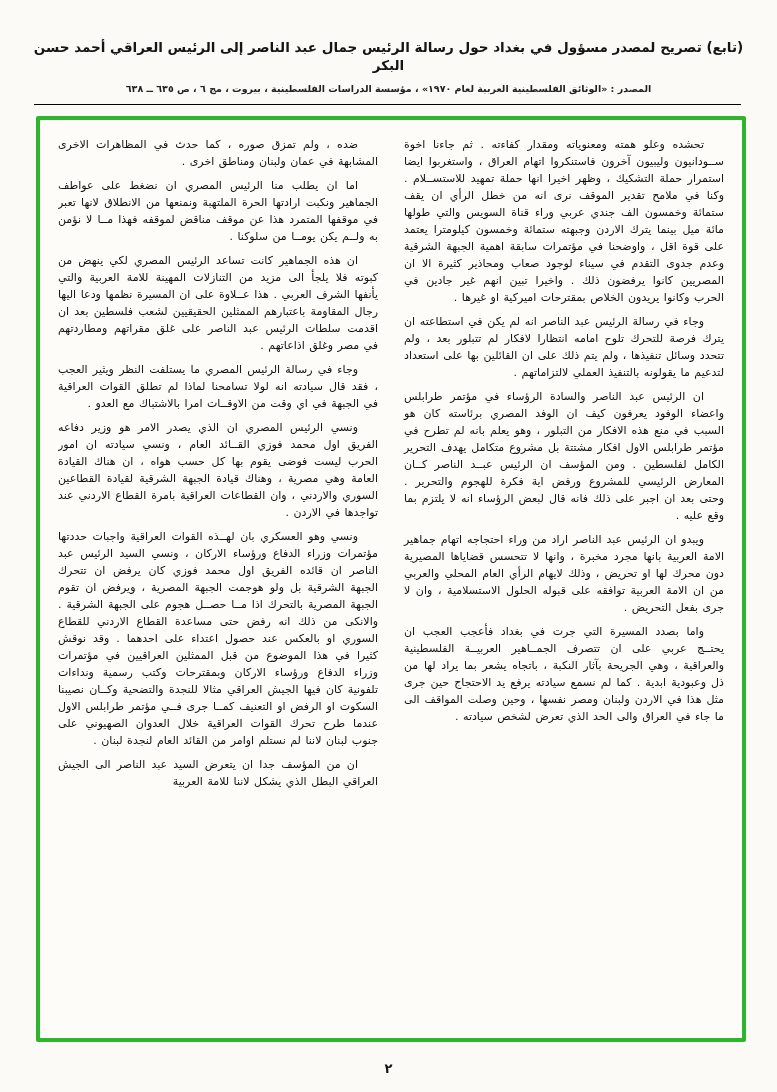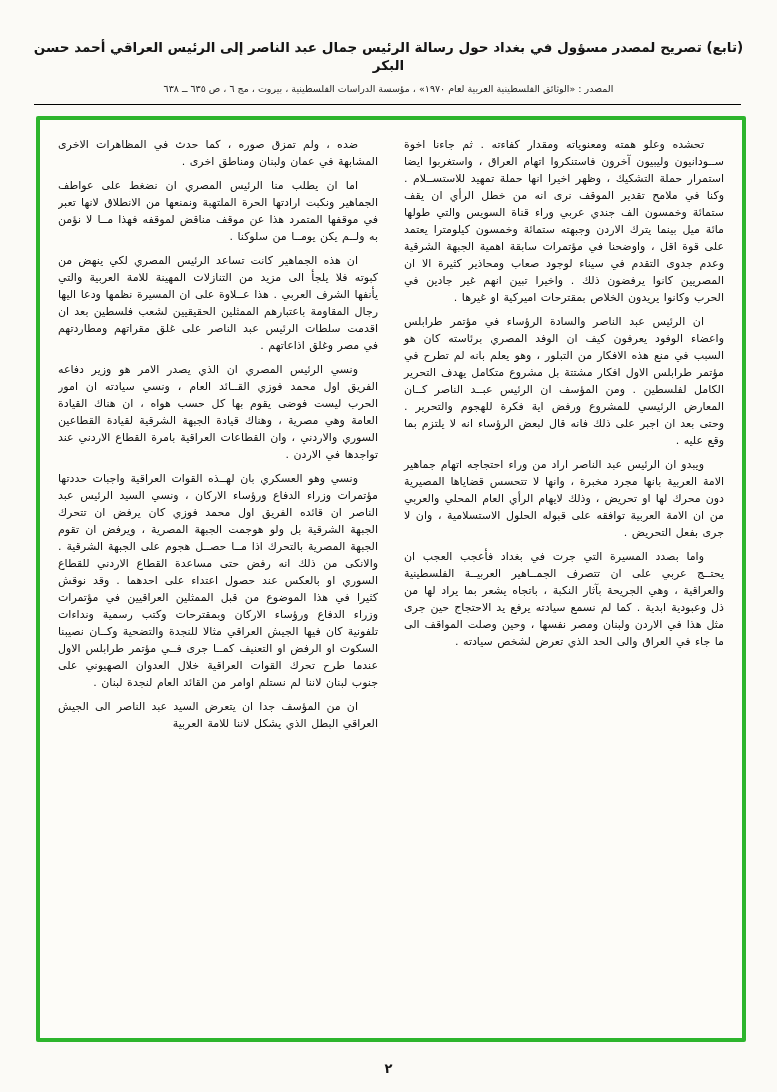--- a/index.html
+++ b/index.html
@@ -14,21 +14,21 @@
 
   
   .header{padding-top:38px;text-align:center;direction:rtl;}
   .title{
     font-weight:bold;
     font-size:13.5px;
     line-height:18px;
     padding:0 30px;
   }
   .source{
-    font-weight:normal;
+    font-weight:bold;
     font-size:9.5px;
     margin-top:9px;
     color:#222;
   }
   .rule{
     border:0;border-top:1.6px solid #000;
     margin:10px 36px 0 34px;
   }
 
   
@@ -80,28 +80,30 @@
   <div class="header">
     <div class="title">(تابع) تصريح لمصدر مسؤول في بغداد حول رسالة الرئيس جمال عبد الناصر إلى الرئيس العراقي أحمد حسن البكر</div>
     <div class="source">المصدر : «الوثائق الفلسطينية العربية لعام ١٩٧٠» ، مؤسسة الدراسات الفلسطينية ، بيروت ، مج ٦ ، ص ٦٣٥ ــ ٦٣٨</div>
     <hr class="rule">
   </div>
 
   <div class="frame">
     <div class="cols">
       <div class="col">
           <p>تحشده وعلو همته ومعنوياته ومقدار كفاءته . ثم جاءنا اخوة ســودانيون وليبيون آخرون فاستنكروا اتهام العراق ، واستغربوا ايضا استمرار حملة التشكيك ، وظهر اخيرا انها حملة تمهيد للاستســلام . وكنا في ملامح تقدير الموقف نرى انه من خطل الرأي ان يقف ستمائة وخمسون الف جندي عربي وراء قناة السويس والتي طولها مائة ميل بينما يترك الاردن وجبهته ستمائة وخمسون كيلومترا يعتمد على قوة اقل ، واوضحنا في مؤتمرات سابقة اهمية الجبهة الشرقية وعدم جدوى التقدم في سيناء لوجود صعاب ومحاذير كثيرة الا ان المصريين كانوا يرفضون ذلك . واخيرا تبين انهم غير جادين في الحرب وكانوا يريدون الخلاص بمقترحات اميركية او غيرها .</p>
+          <p>وجاء في رسالة الرئيس عبد الناصر انه لم يكن في استطاعته ان يترك فرصة للتحرك تلوح امامه انتظارا لافكار لم تتبلور بعد ، ولم تتحدد وسائل تنفيذها ، ولم يتم ذلك على ان القائلين بها على استعداد لتدعيم ما يقولونه بالتنفيذ العملي لالتزاماتهم .</p>
           <p>ان الرئيس عبد الناصر والسادة الرؤساء في مؤتمر طرابلس واعضاء الوفود يعرفون كيف ان الوفد المصري برئاسته كان هو السبب في منع هذه الافكار من التبلور ، وهو يعلم بانه لم تطرح في مؤتمر طرابلس الاول افكار مشتتة بل مشروع متكامل يهدف التحرير الكامل لفلسطين . ومن المؤسف ان الرئيس عبــد الناصر كــان المعارض الرئيسي للمشروع ورفض اية فكرة للهجوم والتحرير . وحتى بعد ان اجبر على ذلك فانه قال لبعض الرؤساء انه لا يلتزم بما وقع عليه .</p>
           <p>ويبدو ان الرئيس عبد الناصر اراد من وراء احتجاجه اتهام جماهير الامة العربية بانها مجرد مخبرة ، وانها لا تتحسس قضاياها المصيرية دون محرك لها او تحريض ، وذلك لايهام الرأي العام المحلي والعربي من ان الامة العربية توافقه على قبوله الحلول الاستسلامية ، وان لا جرى بفعل التحريض .</p>
           <p>واما بصدد المسيرة التي جرت في بغداد فأعجب العجب ان يحتــج عربي على ان تتصرف الجمــاهير العربيــة الفلسطينية والعراقية ، وهي الجريحة بآثار النكبة ، باتجاه يشعر بما يراد لها من ذل وعبودية ابدية . كما لم نسمع سيادته يرفع يد الاحتجاج حين جرى مثل هذا في الاردن ولبنان ومصر نفسها ، وحين وصلت المواقف الى ما جاء في العراق والى الحد الذي تعرض لشخص سيادته .</p>
         </div>
       <div class="col">
           <p>ضده ، ولم تمزق صوره ، كما حدث في المظاهرات الاخرى المشابهة في عمان ولبنان ومناطق اخرى .</p>
           <p>اما ان يطلب منا الرئيس المصري ان نضغط على عواطف الجماهير ونكبت ارادتها الحرة الملتهبة ونمنعها من الانطلاق لانها تعبر في موقفها المتمرد هذا عن موقف مناقض لموقفه فهذا مــا لا نؤمن به ولــم يكن يومــا من سلوكنا .</p>
           <p>ان هذه الجماهير كانت تساعد الرئيس المصري لكي ينهض من كبوته فلا يلجأ الى مزيد من التنازلات المهينة للامة العربية والتي يأنفها الشرف العربي . هذا عــلاوة على ان المسيرة نظمها ودعا اليها رجال المقاومة باعتبارهم الممثلين الحقيقيين لشعب فلسطين بعد ان اقدمت سلطات الرئيس عبد الناصر على غلق مقراتهم ومطاردتهم في مصر وغلق اذاعاتهم .</p>
+          <p>وجاء في رسالة الرئيس المصري ما يستلفت النظر ويثير العجب ، فقد قال سيادته انه لولا تسامحنا لماذا لم تطلق القوات العراقية في الجبهة في اي وقت من الاوقــات امرا بالاشتباك مع العدو .</p>
           <p>ونسي الرئيس المصري ان الذي يصدر الامر هو وزير دفاعه الفريق اول محمد فوزي القــائد العام ، ونسي سيادته ان امور الحرب ليست فوضى يقوم بها كل حسب هواه ، ان هناك القيادة العامة وهي مصرية ، وهناك قيادة الجبهة الشرقية لقيادة القطاعين السوري والاردني ، وان القطاعات العراقية بامرة القطاع الاردني عند تواجدها في الاردن .</p>
           <p>ونسي وهو العسكري بان لهــذه القوات العراقية واجبات حددتها مؤتمرات وزراء الدفاع ورؤساء الاركان ، ونسي السيد الرئيس عبد الناصر ان قائده الفريق اول محمد فوزي كان يرفض ان تتحرك الجبهة الشرقية بل ولو هوجمت الجبهة المصرية ، ويرفض ان تقوم الجبهة المصرية بالتحرك اذا مــا حصــل هجوم على الجبهة الشرقية . والانكى من ذلك انه رفض حتى مساعدة القطاع الاردني للقطاع السوري او بالعكس عند حصول اعتداء على احدهما . وقد نوقش كثيرا في هذا الموضوع من قبل الممثلين العراقيين في مؤتمرات وزراء الدفاع ورؤساء الاركان وبمقترحات وكتب رسمية ونداءات تلفونية كان فيها الجيش العراقي مثالا للنجدة والتضحية وكــان نصيبنا السكوت او الرفض او التعنيف كمــا جرى فــي مؤتمر طرابلس الاول عندما طرح تحرك القوات العراقية خلال العدوان الصهيوني على جنوب لبنان لاننا لم نستلم اوامر من القائد العام لنجدة لبنان .</p>
           <p>ان من المؤسف جدا ان يتعرض السيد عبد الناصر الى الجيش العراقي البطل الذي يشكل لاننا للامة العربية</p>
         </div>
     </div>
   </div>
 
   <div class="footer">٢</div>
 
 </div>

